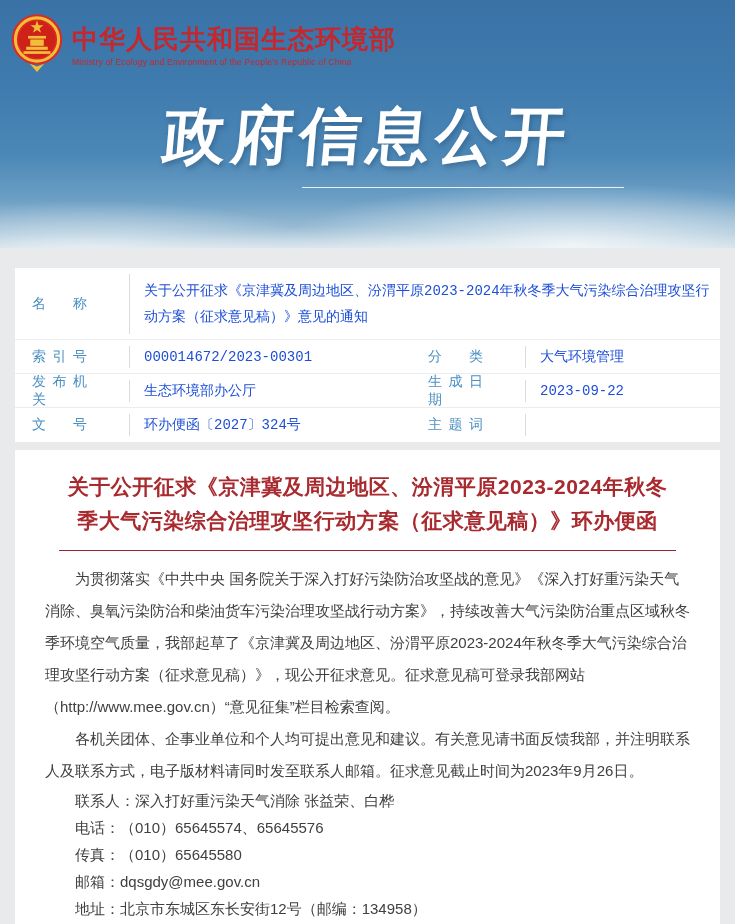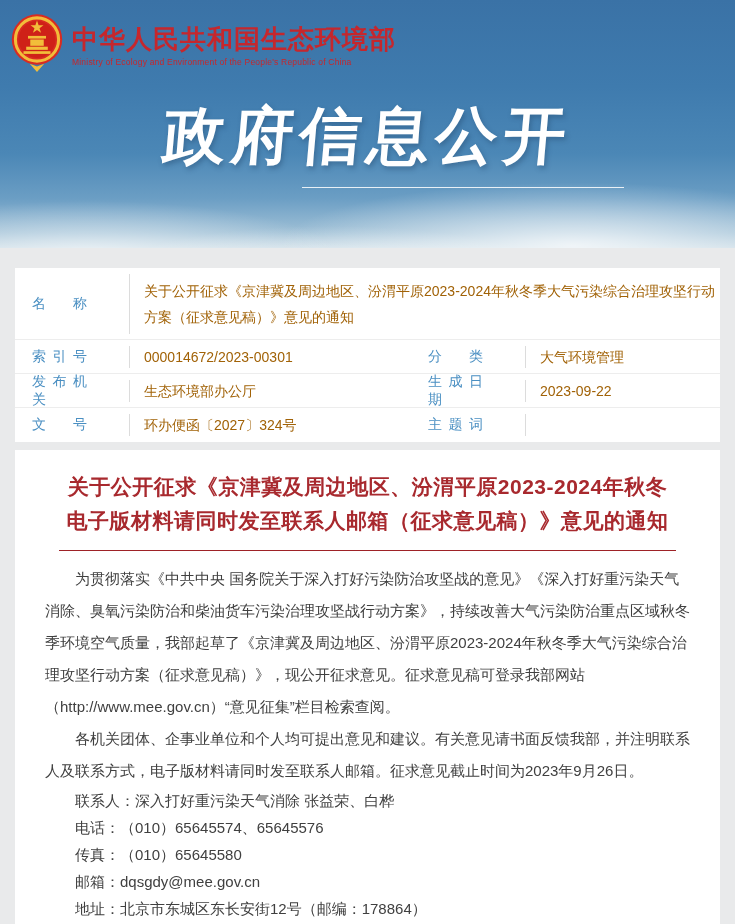--- a/index.html
+++ b/index.html
@@ -40,21 +40,21 @@
   
   .m-row { display:flex; align-items:center; border-bottom:1px solid #ededed;gap:27px; }
   .m-row:last-child { border-bottom:none; }
   .m-label {
     width:55px; margin-left:17px; flex:0 0 auto;
     color:#4a8fc2; font-size:14px;
     text-align:justify; text-align-last:justify;
   }
   .m-value {
     margin-left:15px; border-left:1px solid #dcdcdc; padding-left:14px;
-    color:#a16207; font-size:14px;
+    color:#1d4ed8; font-size:14px;font-family:Liberation Mono, monospace;
   }
   .row-name { height:72px; align-items:center; }
   .row-name .m-value { width:612px; line-height:26px; align-self:center; padding-top:4px; padding-bottom:4px; }
   .row-std { height:34px; }
   .row-std .m-value { line-height:22px; }
   .val-first { width:255px; flex:0 0 auto; }
   .val-last { flex:1 1 auto; min-height:22px; margin-right:14px; }
 
   
   .doc-card { padding:20px 30px 16px 30px; }
@@ -118,31 +118,31 @@
       <div class="m-label">主题词</div>
       <div class="m-value val-last"></div>
     </div>
   </div>
 
   <div class="gap"></div>
 
   <div class="card doc-card">
     <div class="doc-title">
       <div>关于公开征求《京津冀及周边地区、汾渭平原2023-2024年秋冬</div>
-      <div>电子版材料请同时发至联系人邮箱（征求意见稿）》意见的通知</div>
+      <div>季大气污染综合治理攻坚行动方案（征求意见稿）》环办便函</div>
     </div>
     <hr class="title-rule">
     <div class="doc-body">
       <p class="para">为贯彻落实《中共中央 国务院关于深入打好污染防治攻坚战的意见》《深入打好重污染天气消除、臭氧污染防治和柴油货车污染治理攻坚战行动方案》，持续改善大气污染防治重点区域秋冬季环境空气质量，我部起草了《京津冀及周边地区、汾渭平原2023-2024年秋冬季大气污染综合治理攻坚行动方案（征求意见稿）》，现公开征求意见。征求意见稿可登录我部网站（http://www.mee.gov.cn）“意见征集”栏目检索查阅。</p>
       <p class="para">各机关团体、企事业单位和个人均可提出意见和建议。有关意见请书面反馈我部，并注明联系人及联系方式，电子版材料请同时发至联系人邮箱。征求意见截止时间为2023年9月26日。</p>
       <div class="contact-line">联系人：深入打好重污染天气消除 张益荣、白桦</div>
       <div class="contact-line">电话：（010）65645574、65645576</div>
       <div class="contact-line">传真：（010）65645580</div>
       <div class="contact-line">邮箱：dqsgdy@mee.gov.cn</div>
-      <div class="contact-line">地址：北京市东城区东长安街12号（邮编：178864）</div>
+      <div class="contact-line">地址：北京市东城区东长安街12号（邮编：134958）</div>
       <div class="attachment-line">
         
       </div>
 
     </div>
   </div>
 
 </div>
 
 </body></html>

